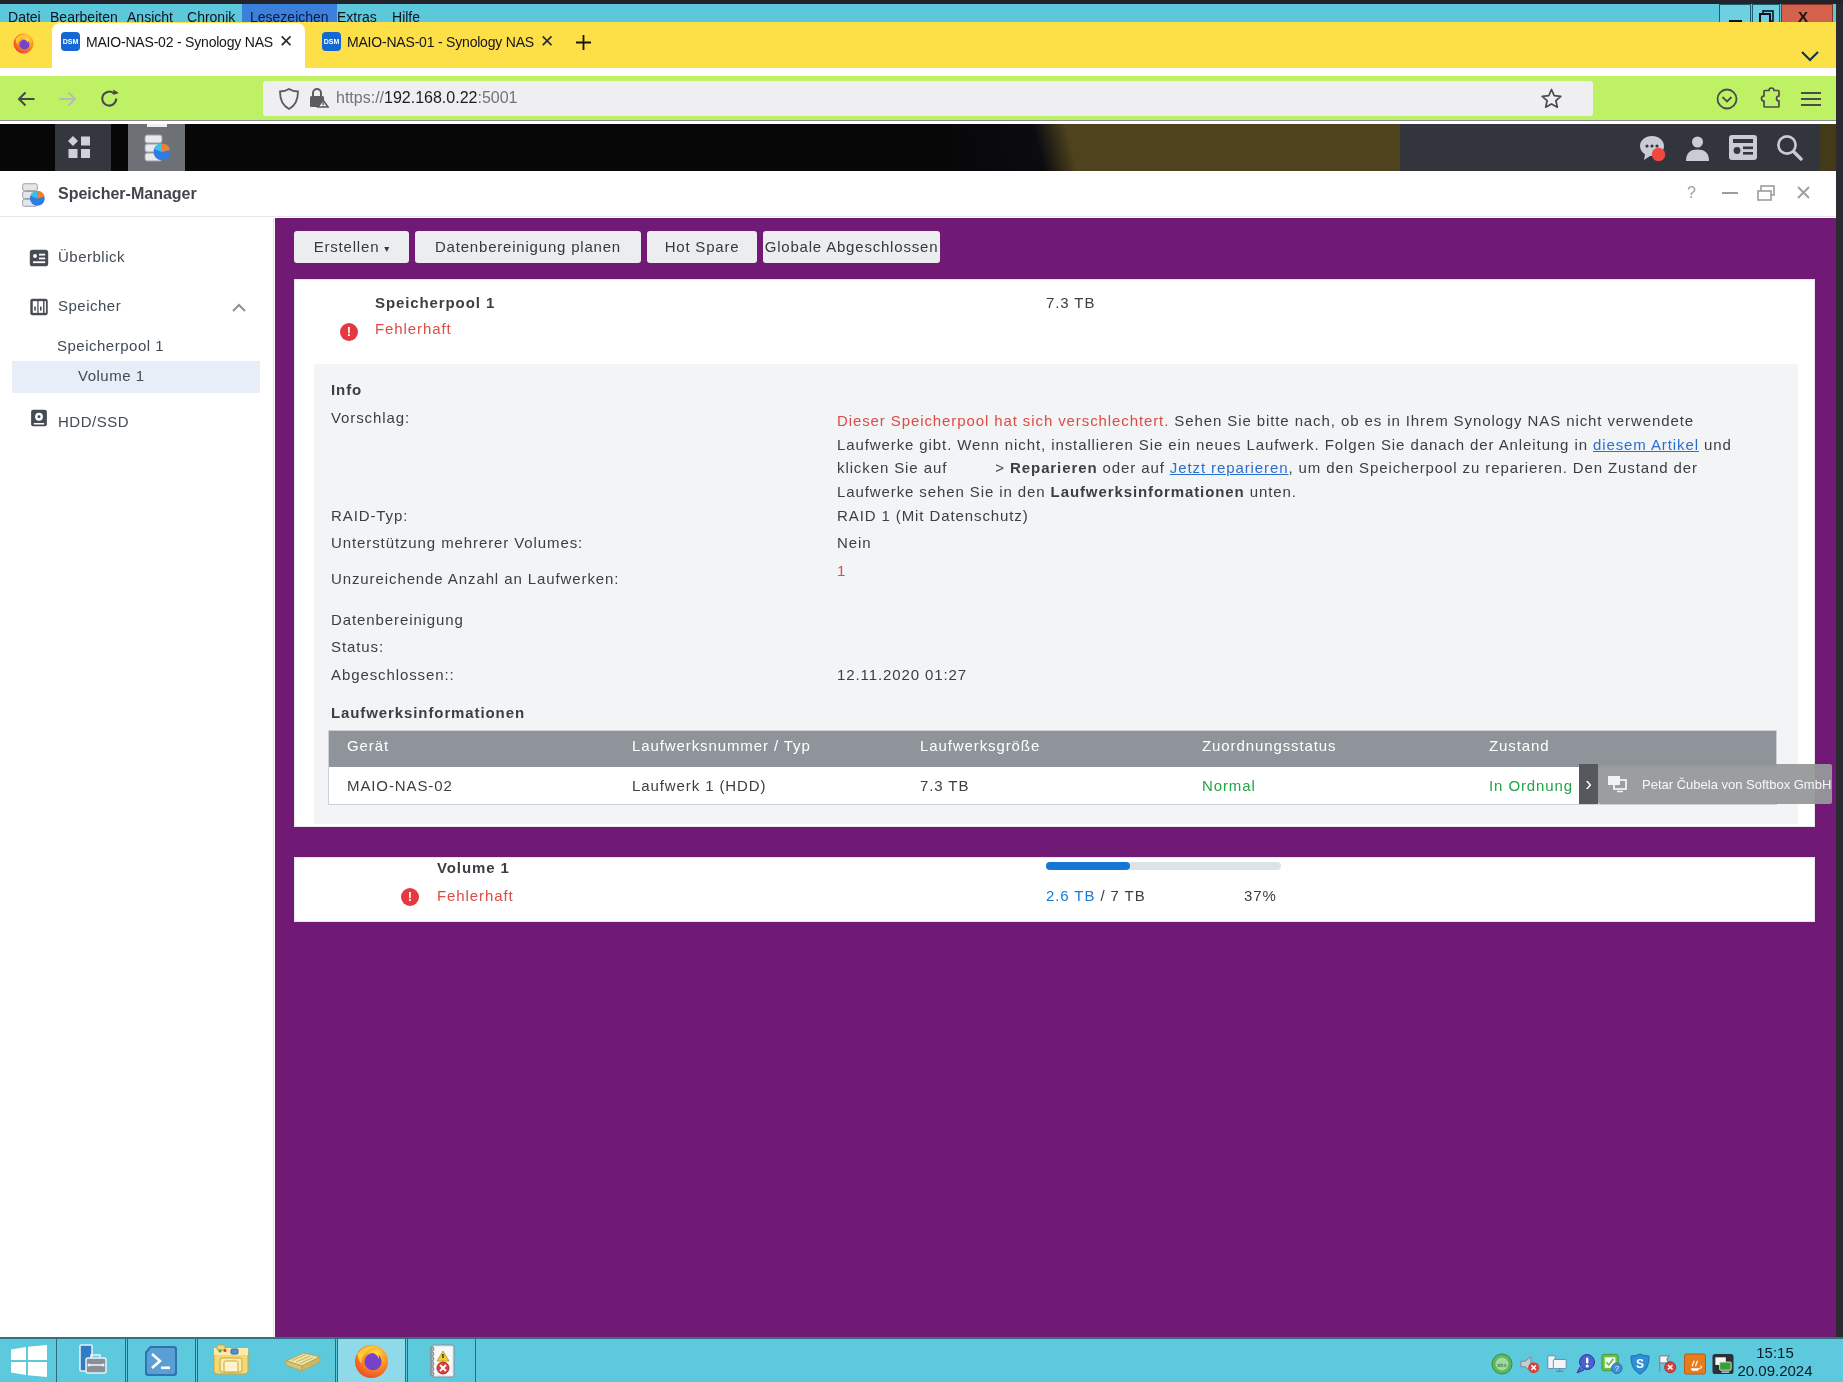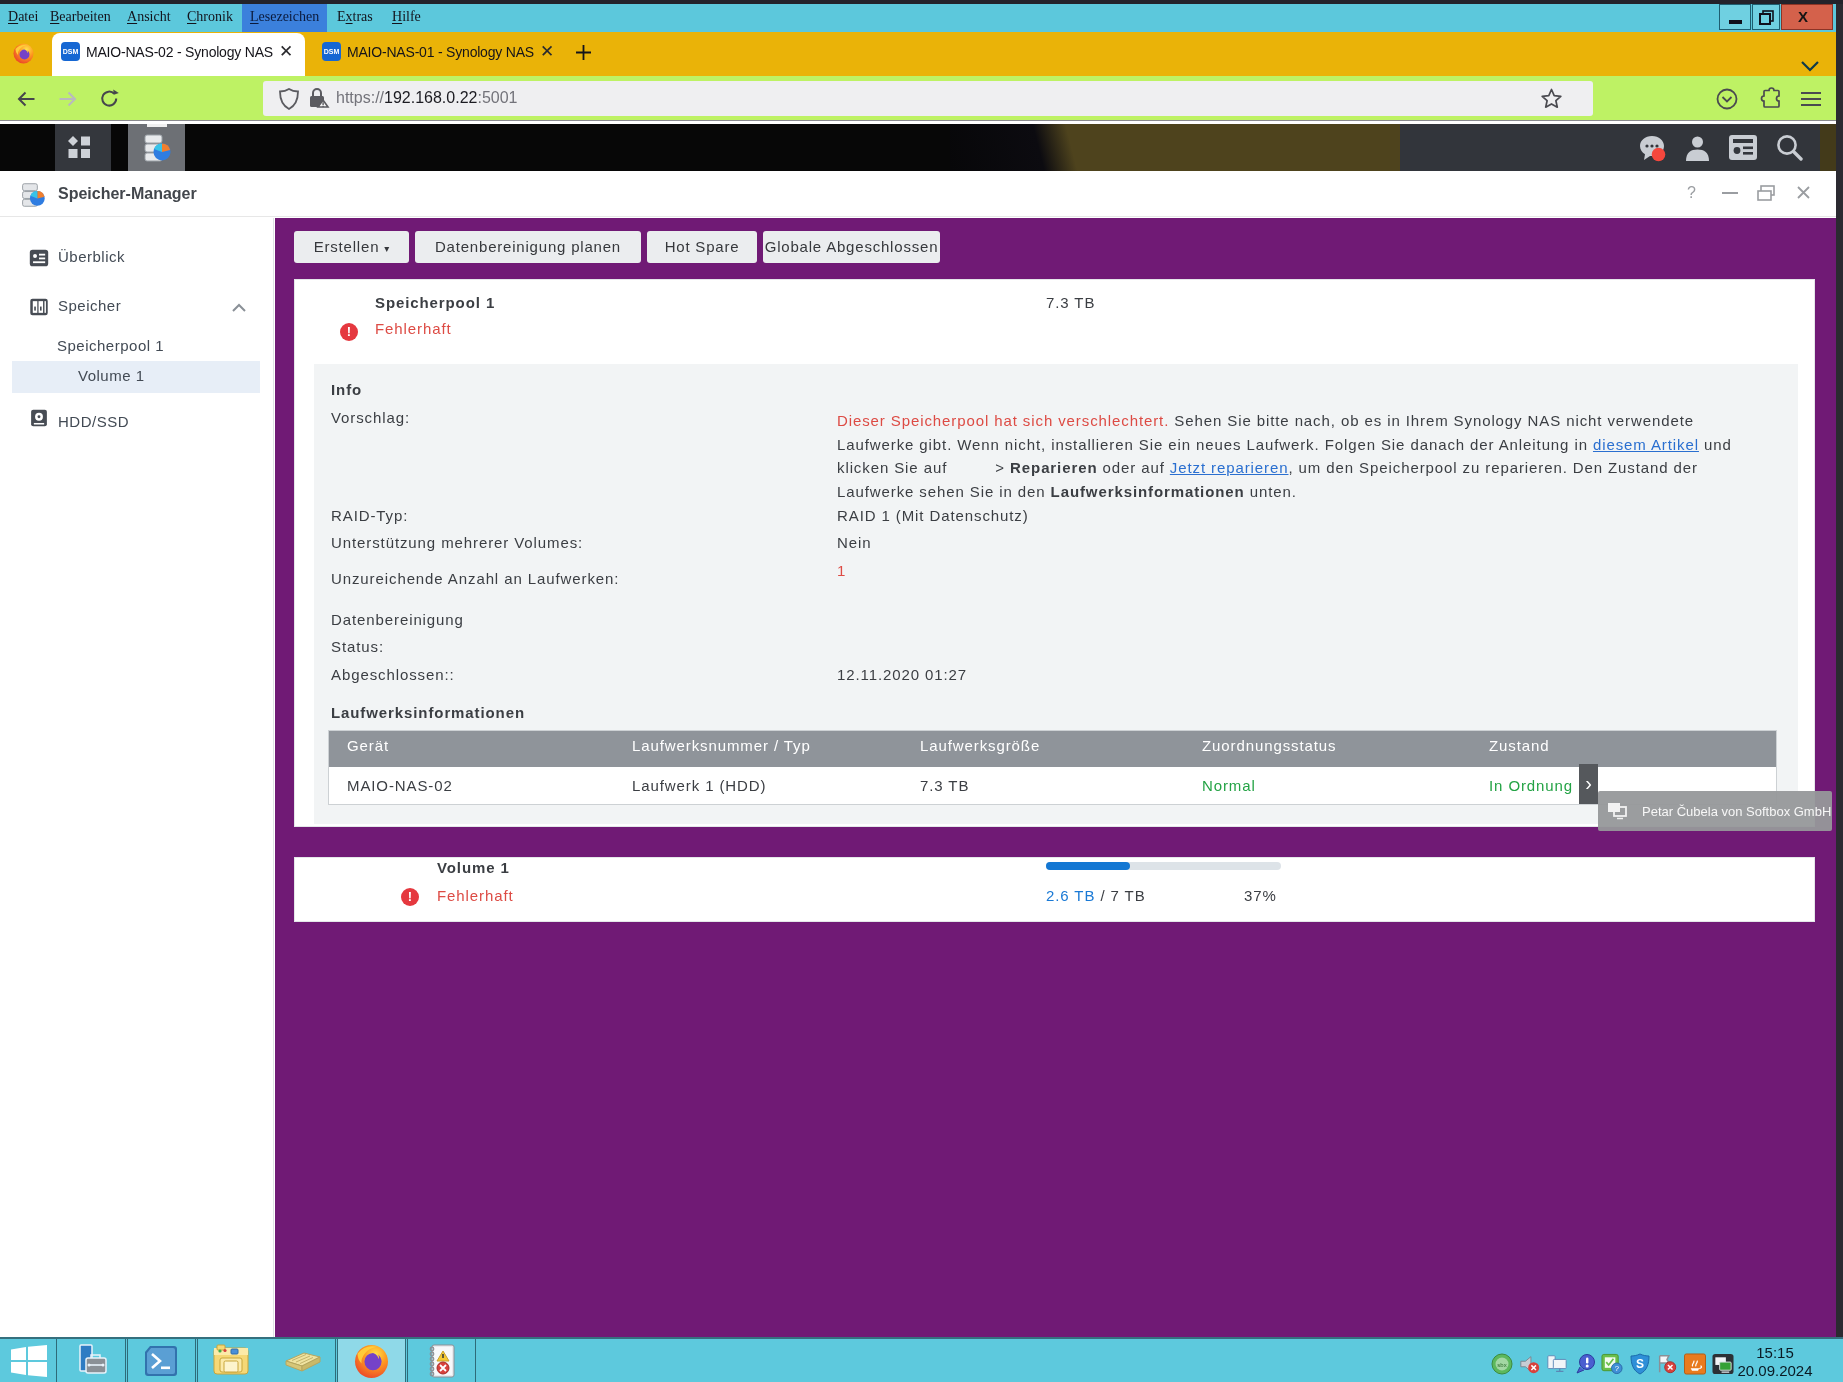--- a/index.html
+++ b/index.html
@@ -4,26 +4,26 @@
 <style>
   * { margin:0; padding:0; box-sizing:border-box; }
   html,body { width:1843px; height:1382px; overflow:hidden; background:#fff;
     font-family:"Liberation Sans", sans-serif; }
   .abs { position:absolute; }
   #stage { position:relative; width:1843px; height:1382px; }
   
   #topstrip { left:0; top:0; width:1843px; height:4px; background:#23232b; }
   #menubar { left:0; top:4px; width:1836px; height:28px; background:#5cc8dc;
     font-size:14px; color:#13131c; }
-  .mitem { position:absolute; top:3px; height:20px; line-height:20px;font-family:Liberation Serif, serif; }
+  .mitem { position:absolute; top:3px; height:20px; line-height:20px; }
   .mitem u { text-decoration-thickness:1px; text-underline-offset:2px; }
   #menu-lz { background:#3b80dc; padding:0 8px; top:0px; height:28px; line-height:26px; color:#0b1a3c; }
   #winbtns { position:absolute; right:3px; top:0px; height:26px; }
   .wb { position:absolute; top:0; height:26px; border:1px solid #1e5e70; background:#6fd0e1; }
-  #tabbar { left:0; top:32px; width:1836px; height:46px; background:#eab308; }
+  #tabbar { left:0; top:22px; width:1836px; height:46px; background:#fde047; }
   #toolbar { left:0; top:76px; width:1836px; height:45px; background:#bef264; border-bottom:1px solid #8a8a8e; }
   .tab { position:absolute; top:1px; height:45px; }
   #tab1 { left:52px; width:253px; background:#fff; border-radius:8px 8px 0 0; }
   .favicon { position:absolute; width:19px; height:19px; border-radius:4px; background:#1567d3;
      color:#fff; font-size:7px; font-weight:bold; text-align:center; line-height:19px; }
   .tabtitle { position:absolute; font-size:14px; letter-spacing:-0.2px; color:#15141a; top:10.5px; }
   .tabx { position:absolute; font-size:17px; color:#2a2a2e; top:8px; }
   
   #dsmbar { left:0; top:124px; width:1843px; height:47px; background:#070707; overflow:hidden; }
   
@@ -303,21 +303,21 @@
         <span class="abs ls red" style="left:142px;top:29px;font-size:15px">Fehlerhaft</span>
         <div class="abs" style="left:751px;top:4px;width:235px;height:8px;border-radius:4px;background:#dde3e8">
           <div style="width:84px;height:8px;border-radius:4px;background:#1377d3"></div>
         </div>
         <span class="abs ls" style="left:751px;top:29px;font-size:15px;color:#3b3e43"><span class="blue">2.6 TB</span> / 7 TB</span>
         <span class="abs ls" style="left:949px;top:29px;font-size:15px;color:#3b3e43">37%</span>
       </div>
     </div>
 
     <div class="abs" style="left:1579px;top:593px;width:19px;height:40px;background:#55585c;color:#fff;font-size:20px;text-align:center;line-height:38px">›</div>
-    <div class="abs" style="left:1598px;top:620px;width:234px;height:40px;background:rgba(150,152,154,0.95);border-radius:2px">
+    <div class="abs" style="left:1598px;top:593px;width:234px;height:40px;background:rgba(150,152,154,0.95);border-radius:2px">
       <svg class="abs" style="left:9px;top:11px" width="22" height="18" viewBox="0 0 22 18">
         <rect x="1" y="1" width="12" height="9" fill="#f2f2f2"></rect>
         <rect x="7" y="5" width="12" height="9" fill="none" stroke="#f2f2f2" stroke-width="1.8"></rect>
         <path d="M10 16.5 H16" stroke="#f2f2f2" stroke-width="1.5"></path>
       </svg>
       <span class="abs" style="left:44px;top:13px;font-size:13px;color:#f7f7f7;white-space:nowrap">Petar Čubela von Softbox GmbH</span>
     </div>
   </div>
   <div id="rightedge" class="abs" style="left:1836px;top:4px;width:7px;height:1333px;background:#2b2a31"></div>
   <div id="taskbar" class="abs">

